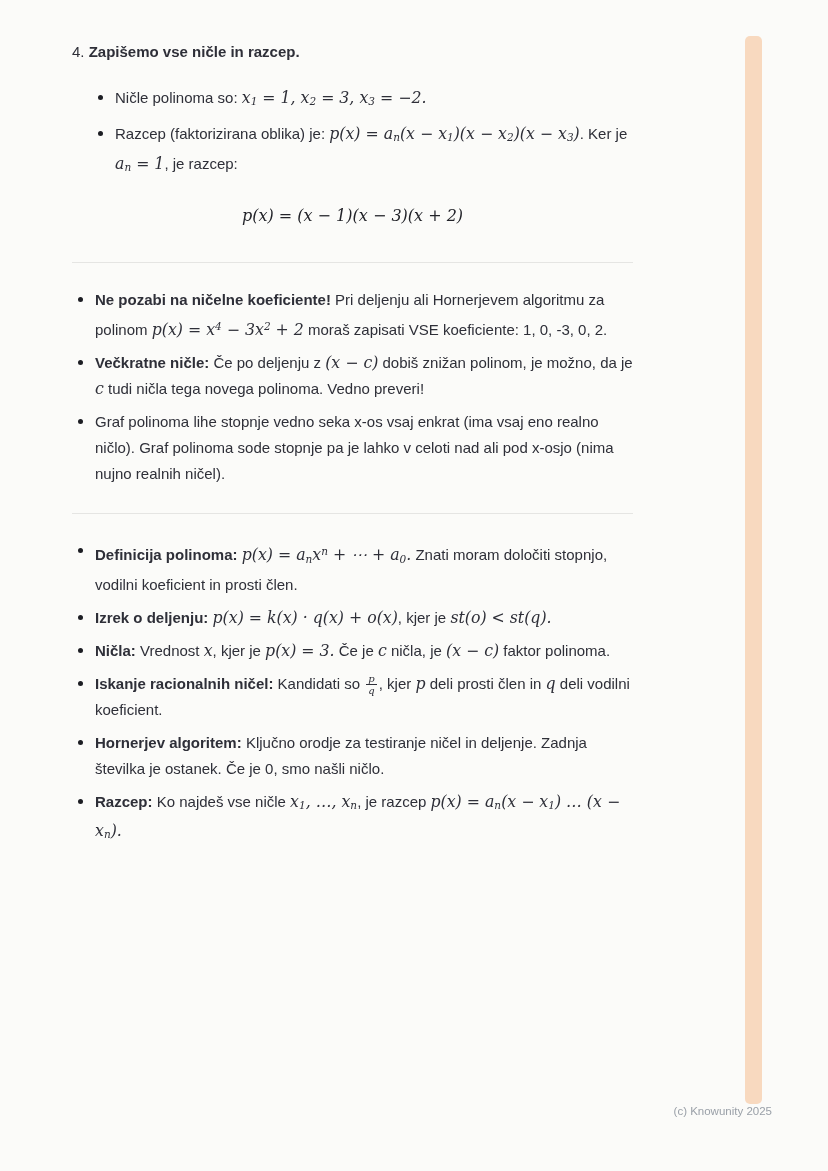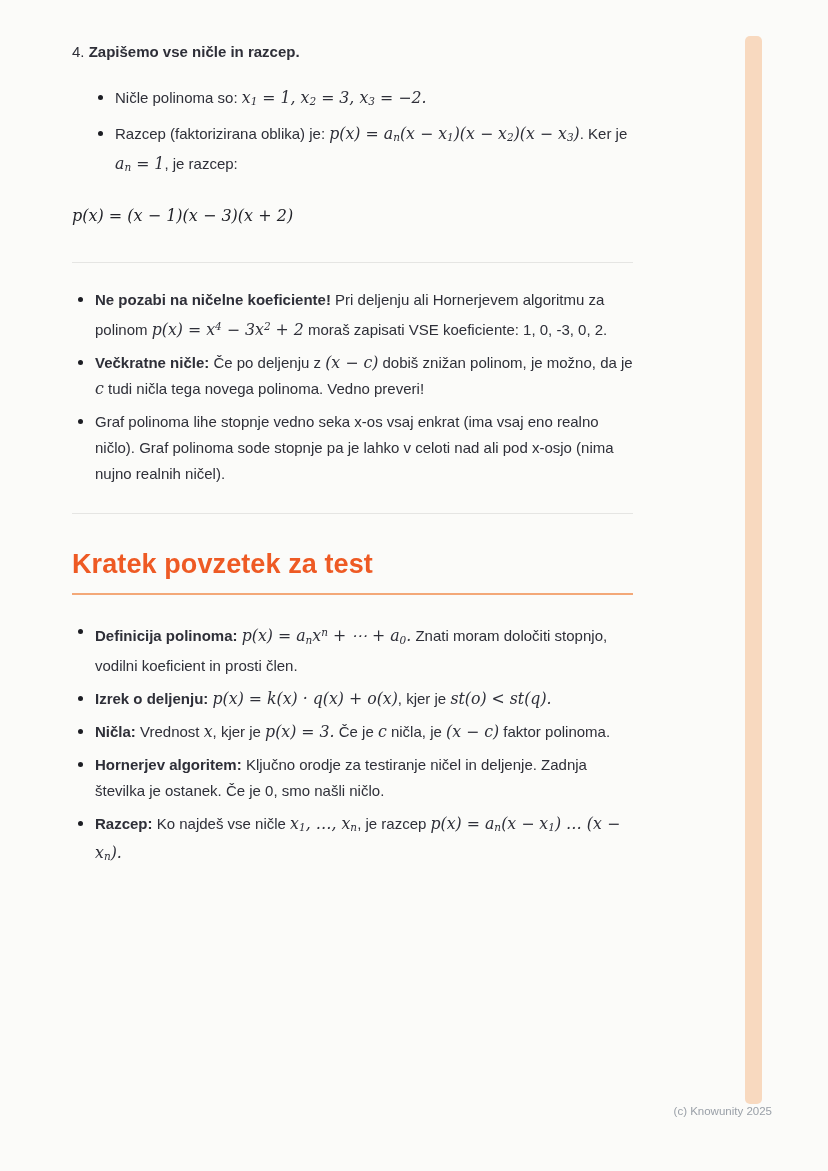--- a/index.html
+++ b/index.html
@@ -52,21 +52,21 @@
   .seg-frac{
     display:inline-flex; flex-direction:column; align-items:center;
     vertical-align:middle;
     font-family:"DejaVu Serif",serif; font-style:italic;
     font-size:10px; line-height:1.15; margin:0 2px;
   }
   .frac-top{ border-bottom:1px solid #2e2f38; padding:0 2px; }
   .frac-bot{ padding:0 2px; }
   .equation{
     margin-top:24px;
-    text-align:left;
+    text-align:center;
     font-family:"DejaVu Serif",serif;
     font-style:italic;
     font-size:16px;
     line-height:24px;
     color:#222329;
   }
   .divider{
     border:none;
     border-top:1px solid #e5e5e3;
     margin-top:34px;
@@ -110,25 +110,28 @@
 
 
   <ul class="bullets">
       <li><span class="seg-b">Ne pozabi na ničelne koeficiente!</span><span class="seg-n"> Pri deljenju ali Hornerjevem algoritmu za polinom </span><span class="seg-m">p(x) = x</span><span class="seg-msup">4</span><span class="seg-m"> − 3x</span><span class="seg-msup">2</span><span class="seg-m"> + 2</span><span class="seg-n"> moraš zapisati VSE koeficiente: 1, 0, -3, 0, 2.</span></li>
       <li><span class="seg-b">Večkratne ničle:</span><span class="seg-n"> Če po deljenju z </span><span class="seg-m">(x − c)</span><span class="seg-n"> dobiš znižan polinom, je možno, da je </span><span class="seg-m">c</span><span class="seg-n"> tudi ničla tega novega polinoma. Vedno preveri!</span></li>
       <li><span class="seg-n">Graf polinoma lihe stopnje vedno seka x-os vsaj enkrat (ima vsaj eno realno ničlo). Graf polinoma sode stopnje pa je lahko v celoti nad ali pod x-osjo (nima nujno realnih ničel).</span></li>
     </ul>
 
   <hr class="divider second">
 
-  <h2 class="section-heading">Kratek povzetek za test</h2>
 
   <ul class="bullets">
       <li><span class="seg-b">Definicija polinoma:</span><span class="seg-n"> </span><span class="seg-m">p(x) = a</span><span class="seg-msub">n</span><span class="seg-m">x</span><span class="seg-msup">n</span><span class="seg-m"> + ⋯ + a</span><span class="seg-msub">0</span><span class="seg-m">.</span><span class="seg-n"> Znati moram določiti stopnjo, vodilni koeficient in prosti člen.</span></li>
       <li><span class="seg-b">Izrek o deljenju:</span><span class="seg-n"> </span><span class="seg-m">p(x) = k(x) · q(x) + o(x)</span><span class="seg-n">, kjer je </span><span class="seg-m">st(o) &lt; st(q).</span></li>
       <li><span class="seg-b">Ničla:</span><span class="seg-n"> Vrednost </span><span class="seg-m">x</span><span class="seg-n">, kjer je </span><span class="seg-m">p(x) = 3.</span><span class="seg-n"> Če je </span><span class="seg-m">c</span><span class="seg-n"> ničla, je </span><span class="seg-m">(x − c)</span><span class="seg-n"> faktor polinoma.</span></li>
+      <li><span class="seg-b">Iskanje racionalnih ničel:</span><span class="seg-n"> Kandidati so </span><span class="seg-frac">
+          <span class="frac-top">p</span>
+          <span class="frac-bot">q</span>
+        </span><span class="seg-n">, kjer </span><span class="seg-m">p</span><span class="seg-n"> deli prosti člen in </span><span class="seg-m">q</span><span class="seg-n"> deli vodilni koeficient.</span></li>
       <li><span class="seg-b">Hornerjev algoritem:</span><span class="seg-n"> Ključno orodje za testiranje ničel in deljenje. Zadnja številka je ostanek. Če je 0, smo našli ničlo.</span></li>
       <li><span class="seg-b">Razcep:</span><span class="seg-n"> Ko najdeš vse ničle </span><span class="seg-m">x</span><span class="seg-msub">1</span><span class="seg-m">, …, x</span><span class="seg-msub">n</span><span class="seg-n">, je razcep </span><span class="seg-m">p(x) = a</span><span class="seg-msub">n</span><span class="seg-m">(x − x</span><span class="seg-msub">1</span><span class="seg-m">) … (x − x</span><span class="seg-msub">n</span><span class="seg-m">).</span></li>
     </ul>
 
 </div>
 
 <div class="footer">(c) Knowunity 2025</div>
 
 </body></html>

